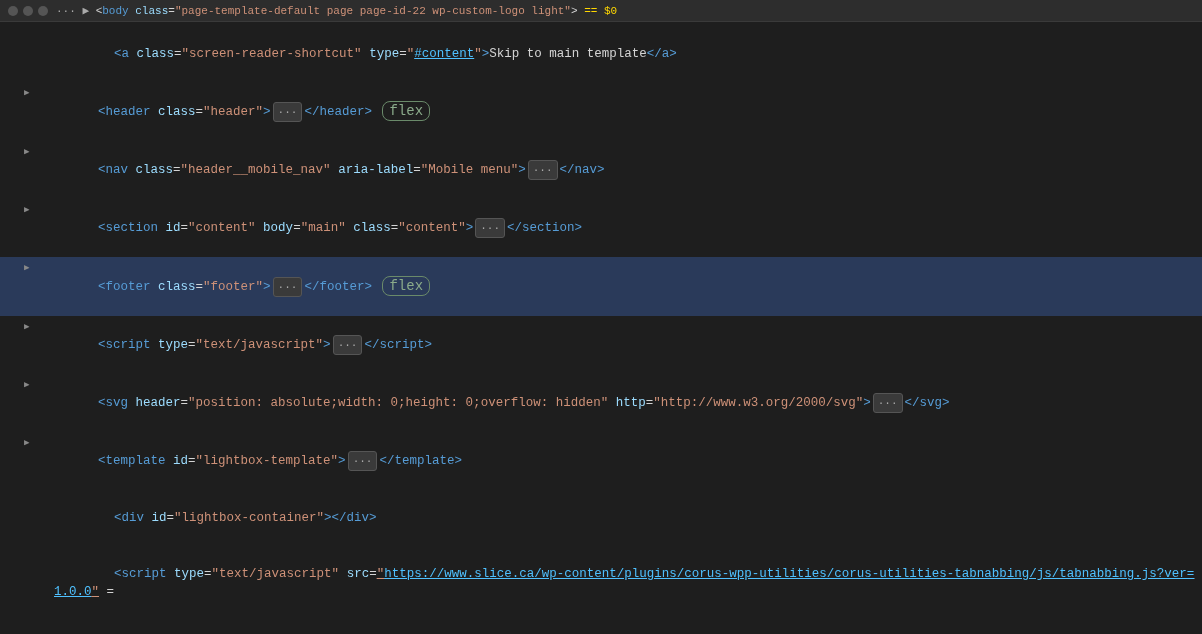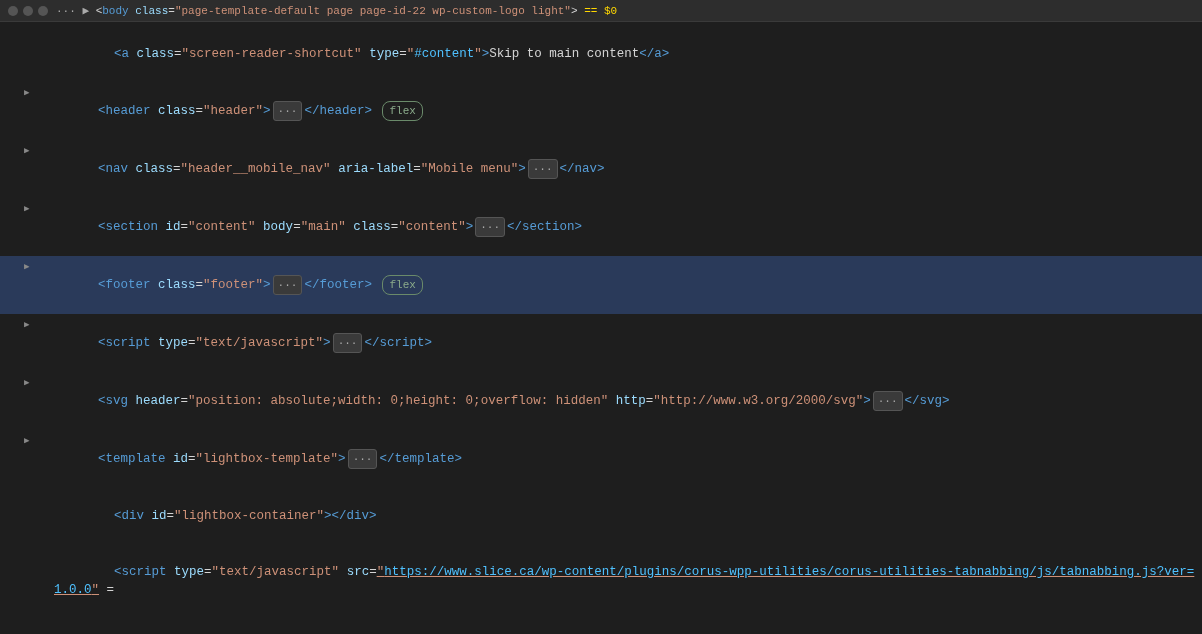--- a/index.html
+++ b/index.html
@@ -82,40 +82,40 @@
       flex: 1;
       word-break: break-all;
       white-space: pre-wrap;
     }
 
     
     .tag { color: #569cd6; }
     .attr-name { color: #9cdcfe; }
     .attr-value { color: #ce9178; }
     .attr-value-link { color: #ce9178; text-decoration: underline; }
-    .link { color: #4fc1ff; cursor: pointer; }
+    .link { color: #4fc1ff; text-decoration: underline; cursor: pointer; }
     .text-content { color: #d4d4d4; }
     .comment-badge {
       display: inline-block;
       background: #3a3a3a;
       border: 1px solid #555;
       border-radius: 3px;
       padding: 0 4px;
       font-size: 11px;
       color: #aaa;
       margin: 0 2px;
       cursor: pointer;
     }
     .badge-flex {
       display: inline-block;
       background: transparent;
       border: 1px solid #6a8a6a;
       border-radius: 8px;
       padding: 0 6px;
-      font-size: 11px;
+      font-size: 14px;
       color: #8aaa8a;
       margin: 0 3px;
       cursor: pointer;
     }
     .indent-1 { padding-left: 24px; }
     .indent-2 { padding-left: 40px; }
   </style>
 </head>
 <body>
 
@@ -130,21 +130,21 @@
     <span class="top-bar-text">
       ···&nbsp;▶ <span style="color:#d4d4d4;">&lt;<span style="color:#569cd6;margin-top:6px;">body</span> <span style="color:#9cdcfe;">class</span>=<span style="color:#ce9178;">"page-template-default page page-id-22 wp-custom-logo light"</span>&gt;</span>&nbsp;<span style="color:#ffd700;">== $0</span>
     </span>
   </div>
 
   <div class="code-area">
 
     <div class="line indent-2">
       <span class="line-arrow empty">&nbsp;&nbsp;</span>
       <span class="line-content">
-        <span class="tag">&lt;a</span> <span class="attr-name">class</span>=<span class="attr-value">"screen-reader-shortcut"</span> <span class="attr-name">type</span>=<span class="attr-value">"<span class="link">#content</span>"</span><span class="tag">&gt;</span><span class="text-content">Skip to main content</span><span class="tag">&lt;/a&gt;</span>
+        <span class="tag">&lt;a</span> <span class="attr-name">class</span>=<span class="attr-value">"screen-reader-shortcut"</span> <span class="attr-name">type</span>=<span class="attr-value">"<span class="link">#content</span>"</span><span class="tag">&gt;</span><span class="text-content">Skip to main template</span><span class="tag">&lt;/a&gt;</span>
       </span>
     </div>
 
     <div class="line indent-1">
       <span class="line-arrow expanded">&nbsp;</span>
       <span class="line-content">
         <span class="tag">&lt;header</span> <span class="attr-name">class</span>=<span class="attr-value">"header"</span><span class="tag">&gt;</span><span class="comment-badge">···</span><span class="tag">&lt;/header&gt;</span>&nbsp;<span class="badge-flex">flex</span>
       </span>
     </div>
 

